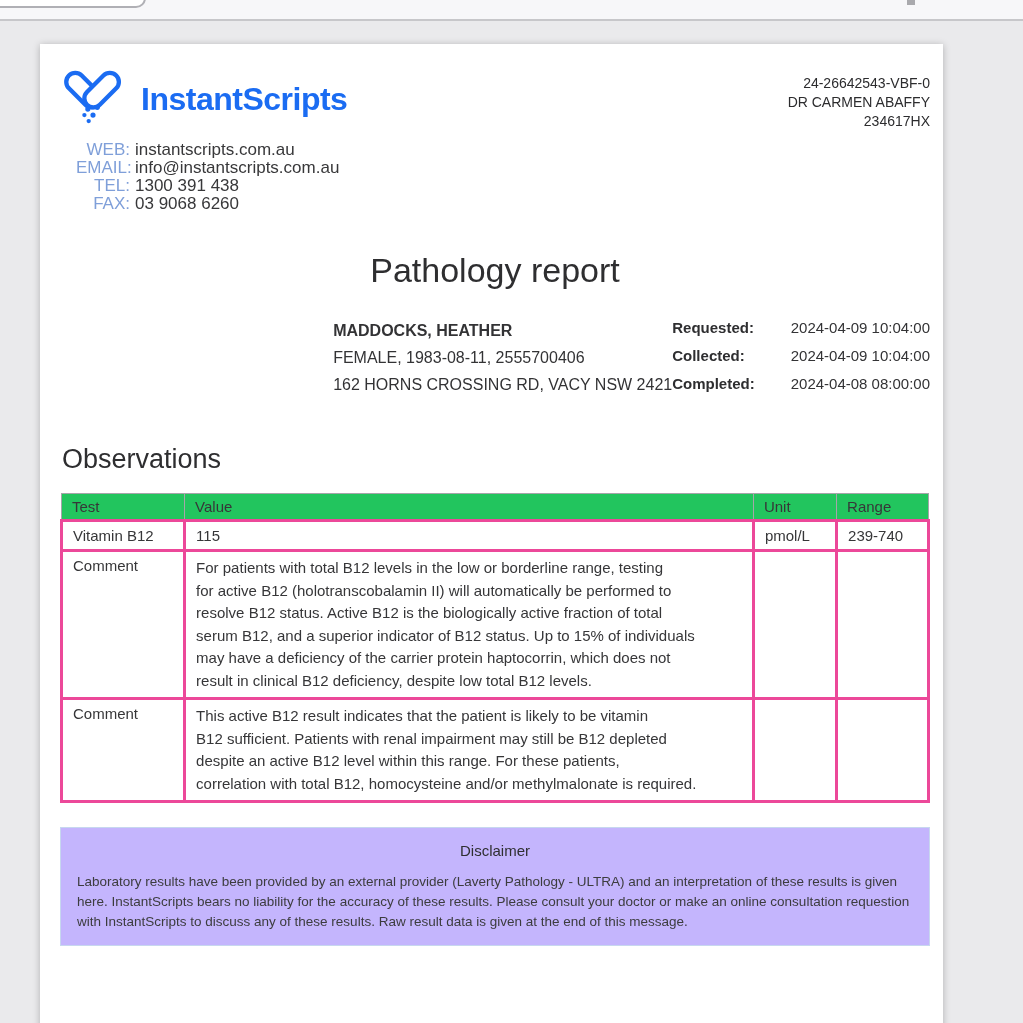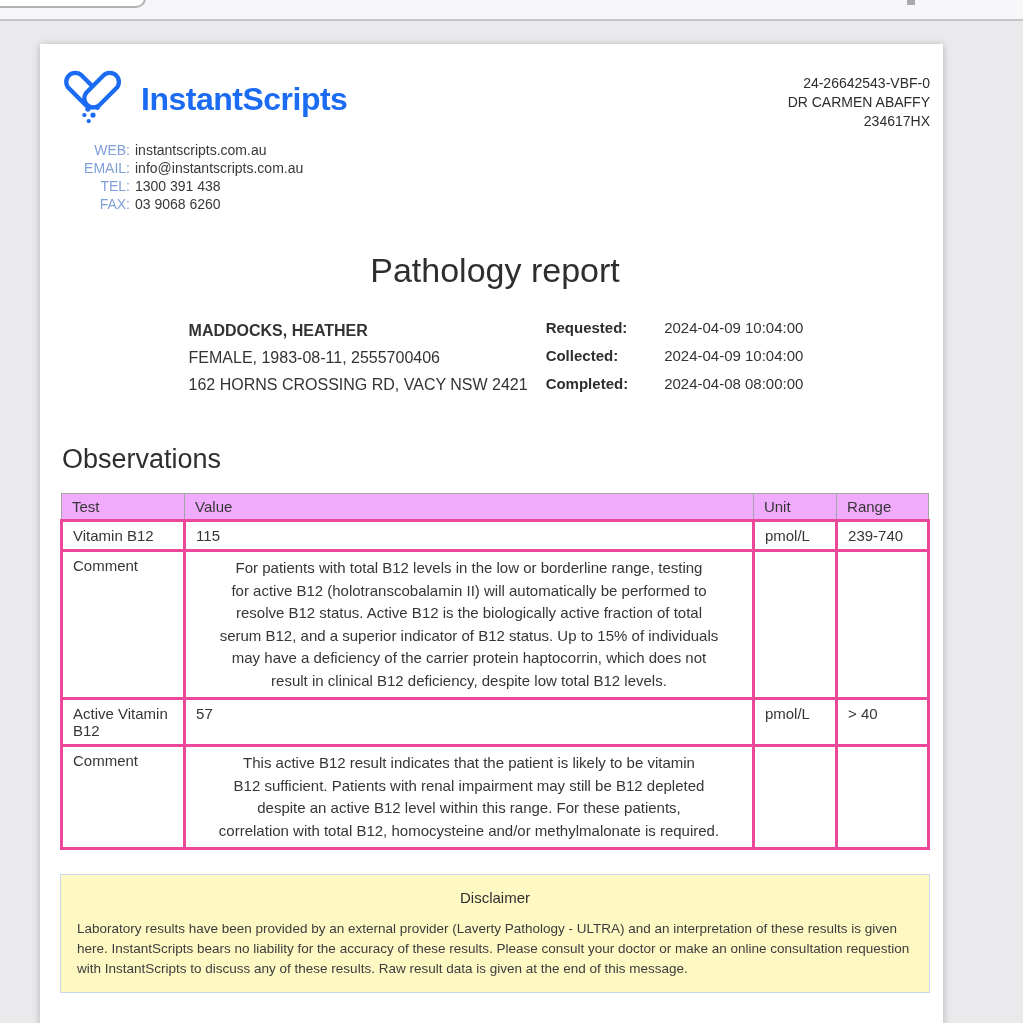--- a/index.html
+++ b/index.html
@@ -38,53 +38,53 @@
   .hdr-row { display: flex; justify-content: space-between; align-items: flex-start; }
   .logo-wrap { display: flex; align-items: center; gap: 17px; padding-left: 2px; }
   .logo-text { color: #1b6cf2; font-size: 32px; font-weight: 700; letter-spacing: -0.5px; }
   .ref-block { text-align: right; font-size: 14px; line-height: 19px; color: #2c2c2e; padding-top: 6px; }
   .company { display: flex; margin-top: 8px; padding-left: 2px; }
   .co-left { width: 152px; }
   .co-name { font-size: 15px; font-weight: 700; color: #2e2e30; margin-bottom: 6px; }
   .co-addr { font-size: 13px; line-height: 19px; color: #48484a; }
   .co-abn { font-size: 10.5px; color: #58585a; margin-top: 5px; letter-spacing: 0.3px; }
   .contacts { margin-left: 14px; padding-top: 2px; }
-  .contact-row { display: flex; font-size: 14px; line-height: 18px; }
+  .contact-row { display: flex; font-size: 17px; line-height: 18px; }
   .contact-label { width: 54px; text-align: right; color: #7f9fd9; margin-right: 5px; }
   .contact-value { color: #38383a; }
   
   .report-title { margin-top: 38px; text-align: center; font-size: 34px; font-weight: 400; color: #2e2e30; }
-  .pt-row { display: flex; justify-content: center; margin-top: 27px; padding-left: 2px; gap: 18px; }
+  .pt-row { display: flex; justify-content: flex-end; margin-top: 27px; padding-left: 2px; }
   .pt-left { font-size: 16px; line-height: 27px; color: #333335; }
   .pt-name { font-weight: 700; }
   .ts-grid { display: grid; grid-template-columns: auto auto; column-gap: 36px; row-gap: 5px; font-size: 15px; padding-top: 2px; }
   .ts-label { font-weight: 700; color: #2e2e30; }
   .ts-value { color: #333335; }
   
   .obs-heading { margin-top: 46px; font-size: 27px; font-weight: 400; color: #2e2e30; padding-left: 2px; }
   table.obs {
     margin-top: 18px; width: 100%;
     border-collapse: collapse; table-layout: fixed;
     font-size: 15px; color: #363638;
   }
   table.obs col.c-test  { width: 14.2%; }
   table.obs col.c-value { width: 65.6%; }
   table.obs col.c-unit  { width: 9.6%; }
   table.obs col.c-range { width: 10.6%; }
   table.obs th {
-    background: #f0abfc; font-weight: 400; text-align: left;
+    background: #22c55e; font-weight: 400; text-align: left;
     padding: 4px 10px; border: 1px solid #a5a5a9;
   }
   table.obs td {
     padding: 5px 10px; border: 3px solid #ec4899; vertical-align: top;
   }
-  td.multiline { white-space: pre-line; line-height: 22.5px; padding-top: 7px; padding-bottom: 9px; text-align: center; }
+  td.multiline { white-space: pre-line; line-height: 22.5px; padding-top: 7px; padding-bottom: 9px; }
   
   .notice { margin-top: 24px; padding: 14px 16px 13px; }
-  .notice.disclaimer { background: #fef9c3; border: 1px solid #c7d7ef; }
+  .notice.disclaimer { background: #c4b5fd; border: 1px solid #c7d7ef; }
   .notice-title { text-align: center; font-size: 15px; color: #2f2f31; margin-bottom: 13px; }
   .notice-body { font-size: 13.5px; line-height: 20px; color: #3c3c3e; }
 </style>
 </head>
 <body>
 
 <div class="chrome">
   <div class="omnibox-fragment"></div>
   <div class="chrome-mark"></div>
 </div>
@@ -182,26 +182,20 @@
           <td class="multiline">For patients with total B12 levels in the low or borderline range, testing
 for active B12 (holotranscobalamin II) will automatically be performed to
 resolve B12 status. Active B12 is the biologically active fraction of total
 serum B12, and a superior indicator of B12 status. Up to 15% of individuals
 may have a deficiency of the carrier protein haptocorrin, which does not
 result in clinical B12 deficiency, despite low total B12 levels.</td>
           <td></td>
           <td></td>
         </tr>
         <tr>
-          <td>Active Vitamin B12</td>
-          <td>57</td>
-          <td>pmol/L</td>
-          <td>&gt; 40</td>
-        </tr>
-        <tr>
           <td>Comment</td>
           <td class="multiline">This active B12 result indicates that the patient is likely to be vitamin
 B12 sufficient. Patients with renal impairment may still be B12 depleted
 despite an active B12 level within this range. For these patients,
 correlation with total B12, homocysteine and/or methylmalonate is required.</td>
           <td></td>
           <td></td>
         </tr>
       </tbody>
     </table>

